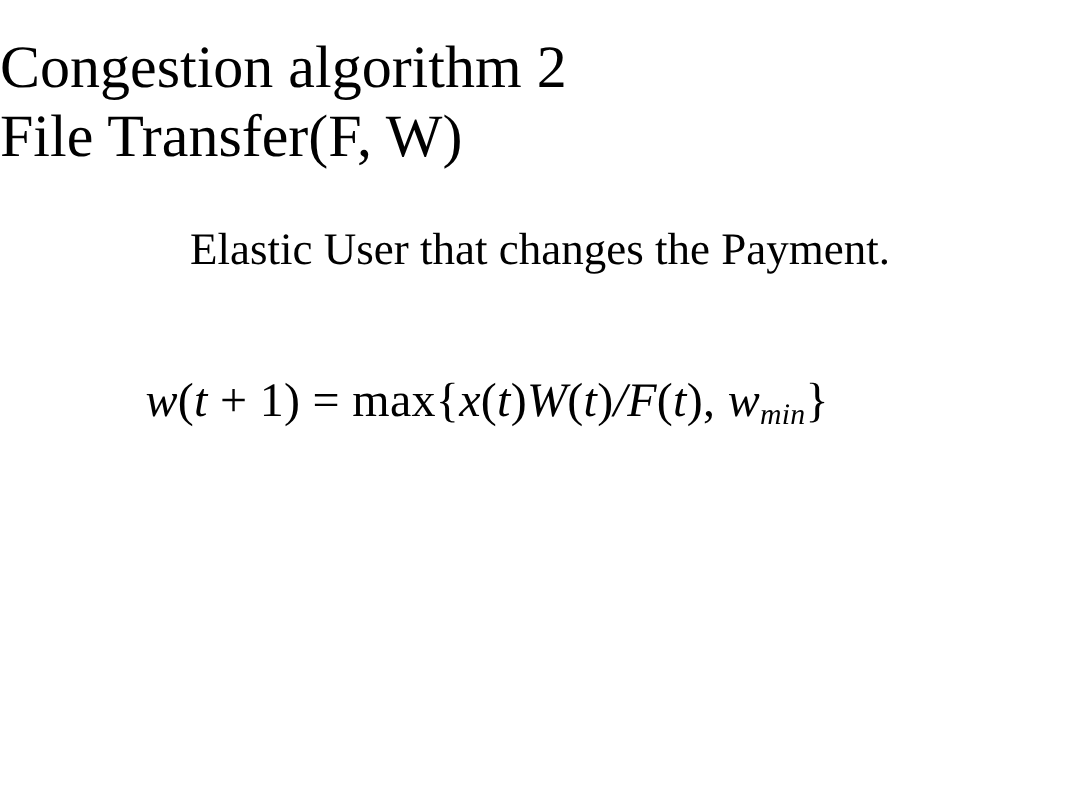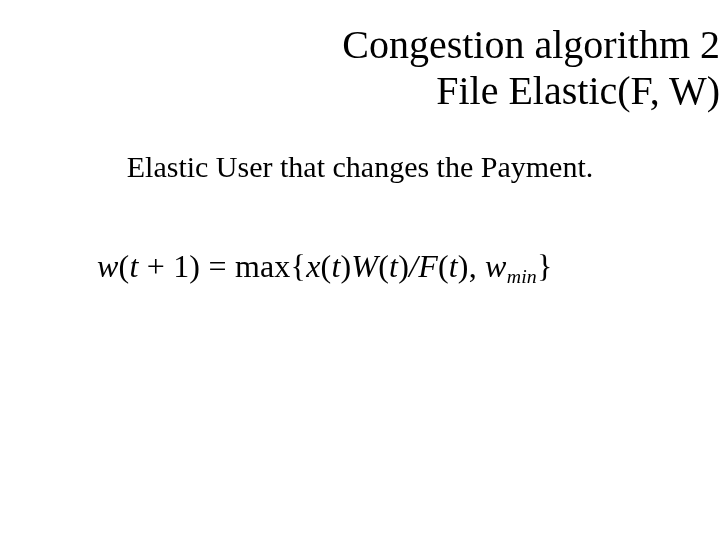--- a/index.html
+++ b/index.html
@@ -15,21 +15,21 @@
   .slide {
     width: 720px;
     height: 540px;
     position: relative;
   }
   .title {
     position: absolute;
     top: 22px;
     left: 0;
     width: 720px;
-    text-align: right;
+    text-align: left;
     font-size: 40px;
     line-height: 1.15;
     font-weight: 400;
   }
   .subtitle {
     position: absolute;
     top: 150px;
     left: 0;
     width: 720px;
     text-align: center;
@@ -55,21 +55,21 @@
     font-style: italic;
   }
 </style>
 </head>
 <body>
 
 <div class="slide">
 
   <div class="title">
     <span>Congestion algorithm 2</span><br>
-    <span>File Elastic(F, W)</span>
+    <span>File Transfer(F, W)</span>
   </div>
 
   <div class="subtitle">Elastic User that changes the Payment.</div>
 
   <div class="equation">
     <span>w</span><span class="rm">(</span><span>t</span><span class="rm"> + </span><span class="rm">1</span><span class="rm">) = </span><span class="rm">max</span><span class="rm">{</span><span>x</span><span class="rm">(</span><span>t</span><span class="rm">)</span><span>W</span><span class="rm">(</span><span>t</span><span class="rm">)</span><span>/</span><span>F</span><span class="rm">(</span><span>t</span><span class="rm">)</span><span class="rm">, </span><span>w</span><span class="sub">min</span><span class="rm">}</span>
   </div>
 
 </div>
 

